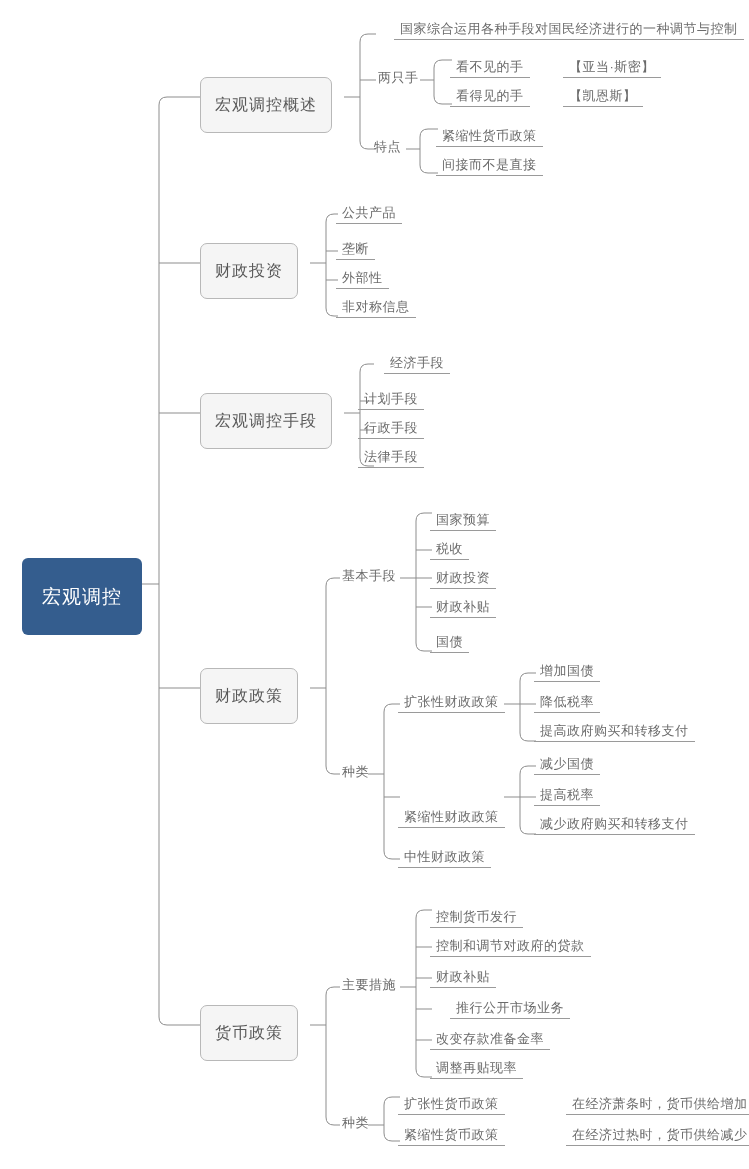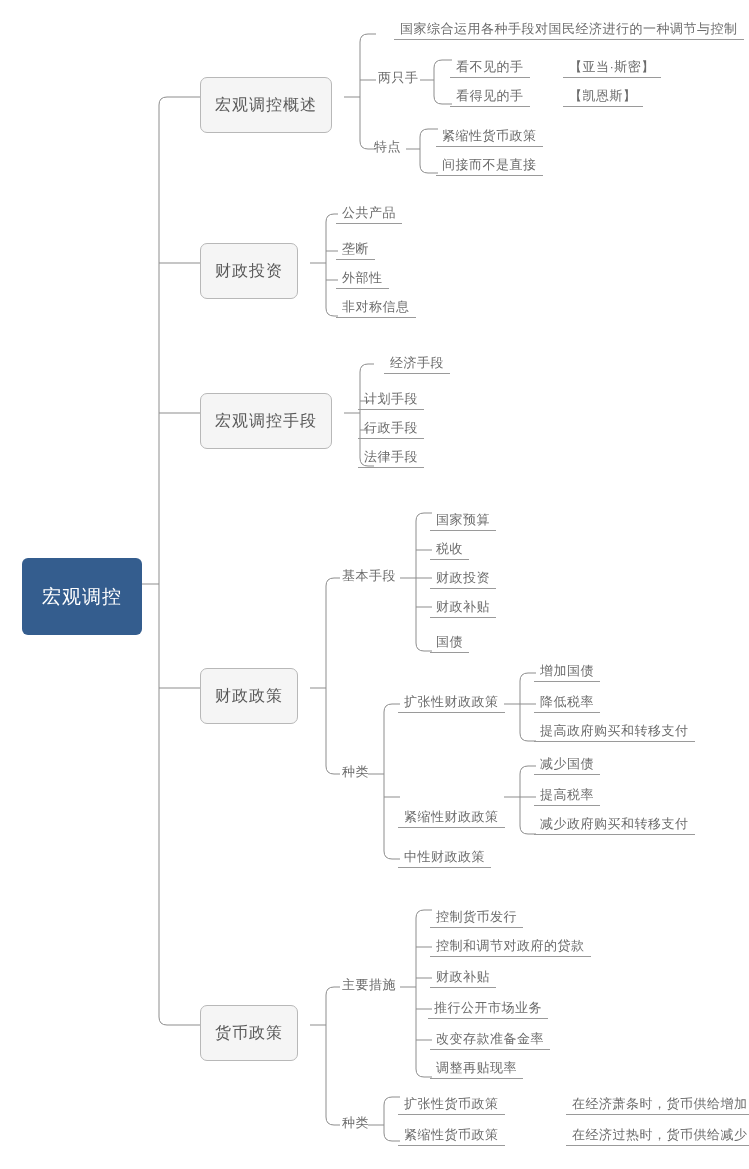--- a/index.html
+++ b/index.html
@@ -182,21 +182,21 @@
   <div class="node leaf ul" style="left:534px;top:754px;">减少国债</div>
   <div class="node leaf ul" style="left:534px;top:785px;">提高税率</div>
   <div class="node leaf ul" style="left:534px;top:814px;">减少政府购买和转移支付</div>
 
   <div class="node leaf noul" style="left:336px;top:975px;">主要措施</div>
   <div class="node leaf noul" style="left:336px;top:1113px;">种类</div>
 
   <div class="node leaf ul" style="left:430px;top:907px;">控制货币发行</div>
   <div class="node leaf ul" style="left:430px;top:936px;">控制和调节对政府的贷款</div>
   <div class="node leaf ul" style="left:430px;top:967px;">财政补贴</div>
-  <div class="node leaf ul" style="left:428px;top:998px;">推行公开市场业务</div>
+  <div class="node leaf ul" style="left:450px;top:998px;">推行公开市场业务</div>
   <div class="node leaf ul" style="left:430px;top:1029px;">改变存款准备金率</div>
   <div class="node leaf ul" style="left:430px;top:1058px;">调整再贴现率</div>
 
   <div class="node leaf ul" style="left:398px;top:1094px;">扩张性货币政策</div>
   <div class="node leaf ul" style="left:566px;top:1094px;">在经济萧条时，货币供给增加</div>
   <div class="node leaf ul" style="left:398px;top:1125px;">紧缩性货币政策</div>
   <div class="node leaf ul" style="left:566px;top:1125px;">在经济过热时，货币供给减少</div>
 
 </div>
 

